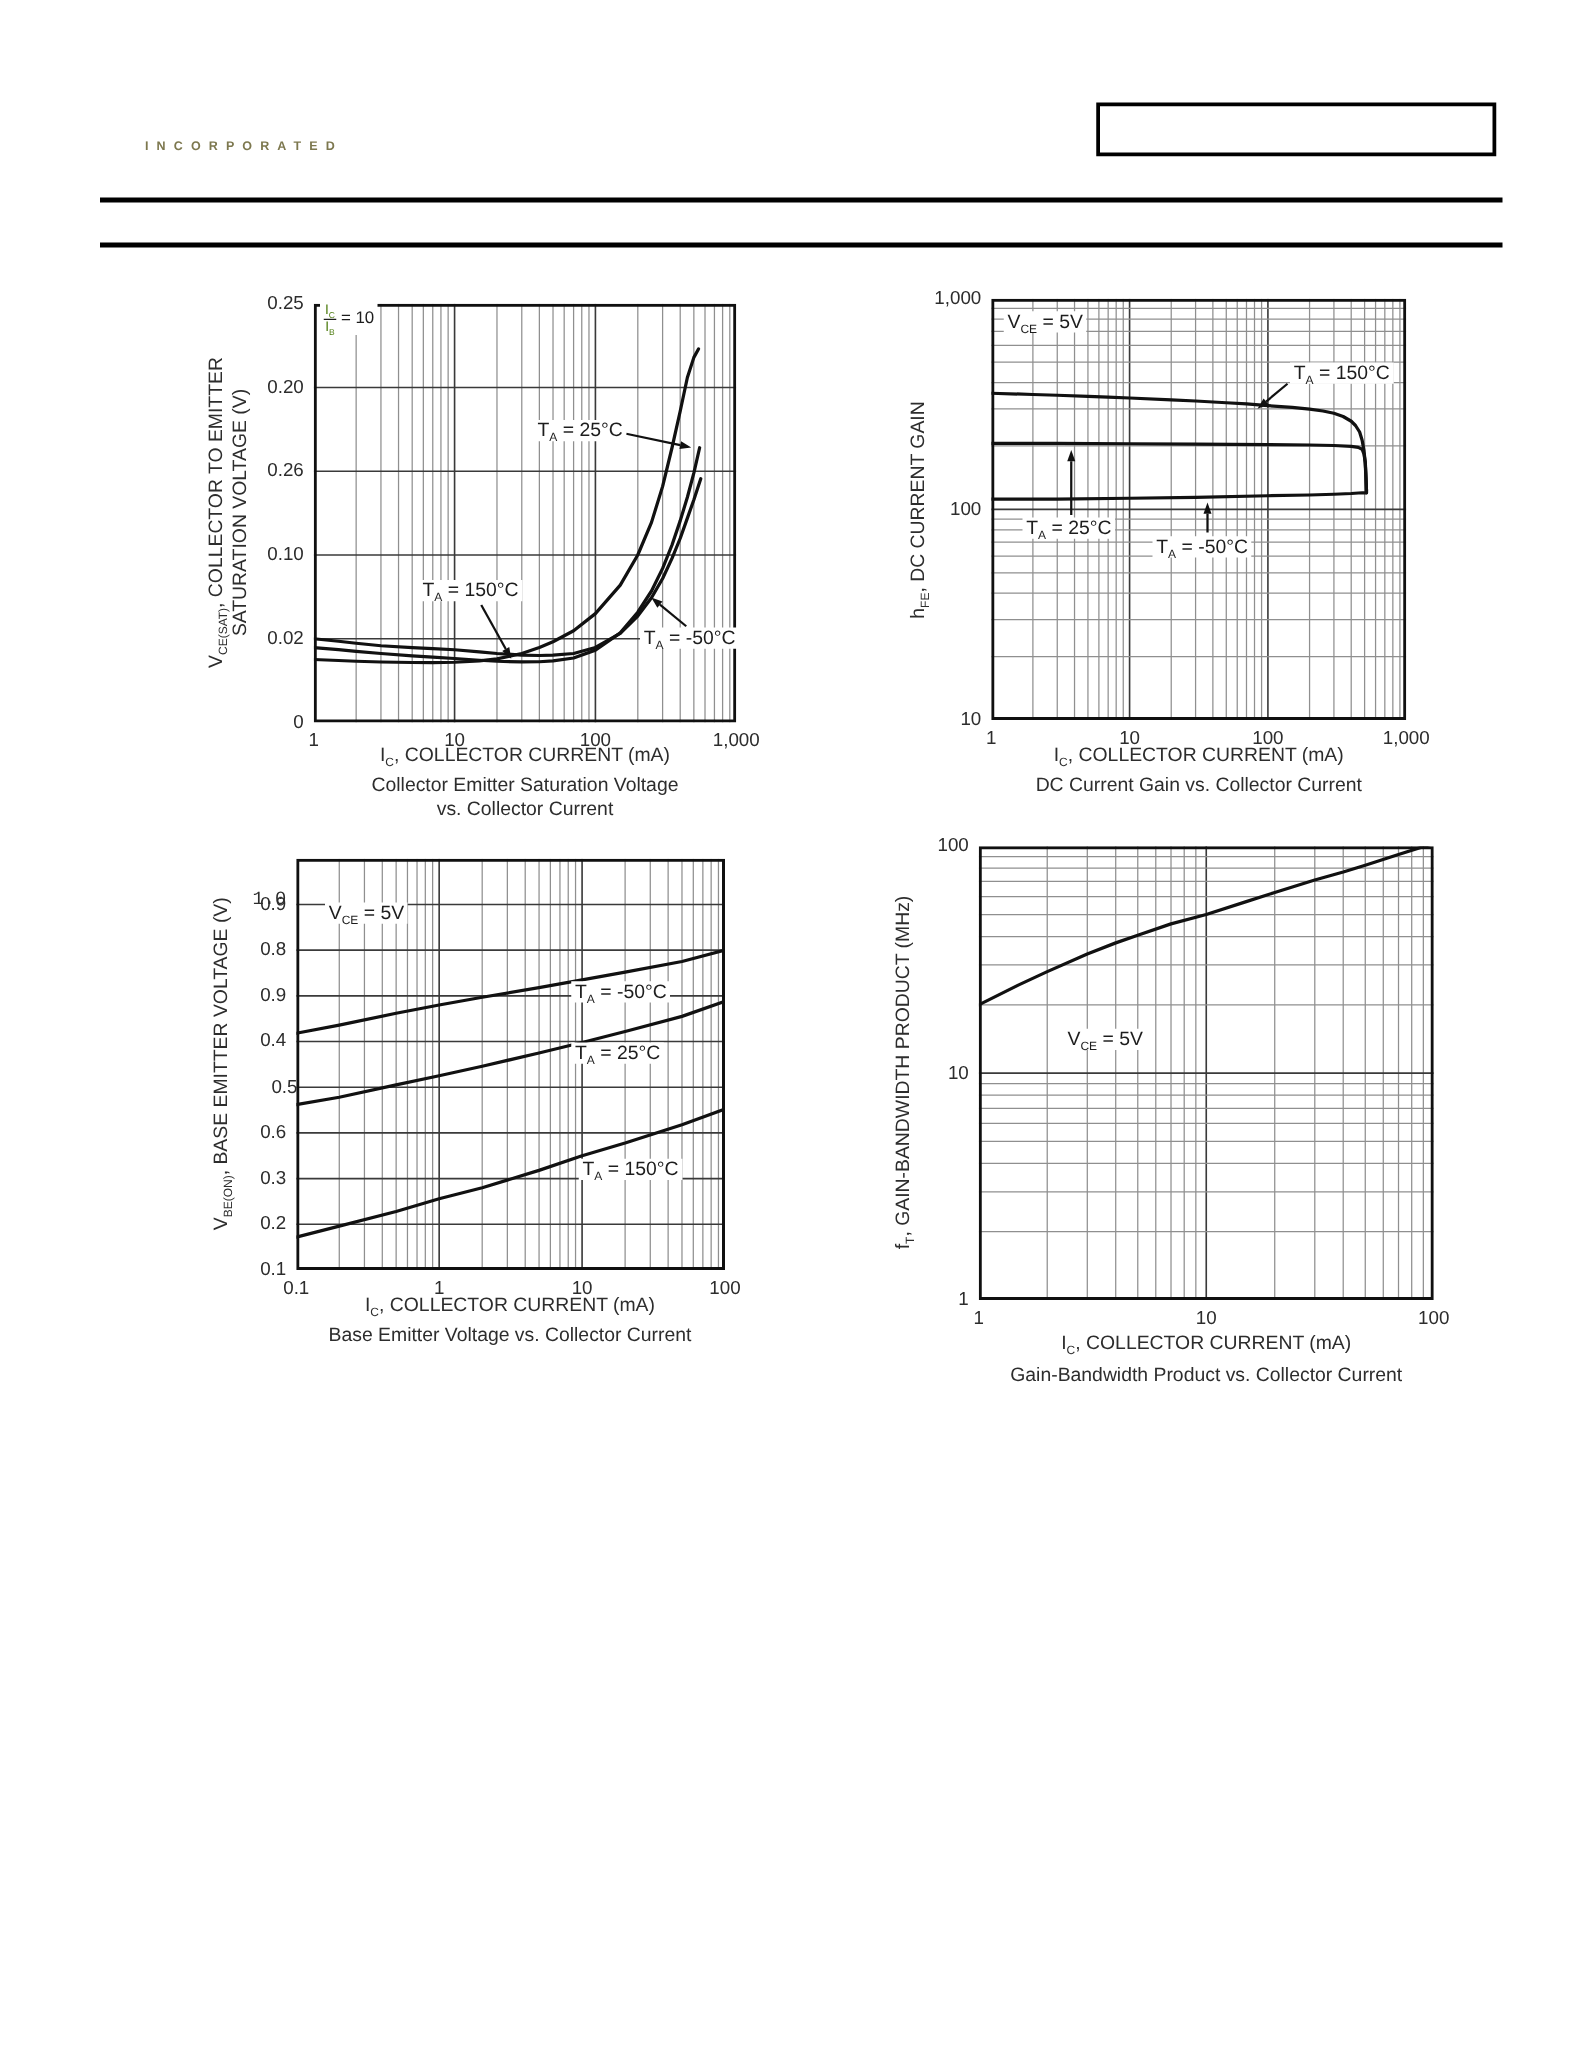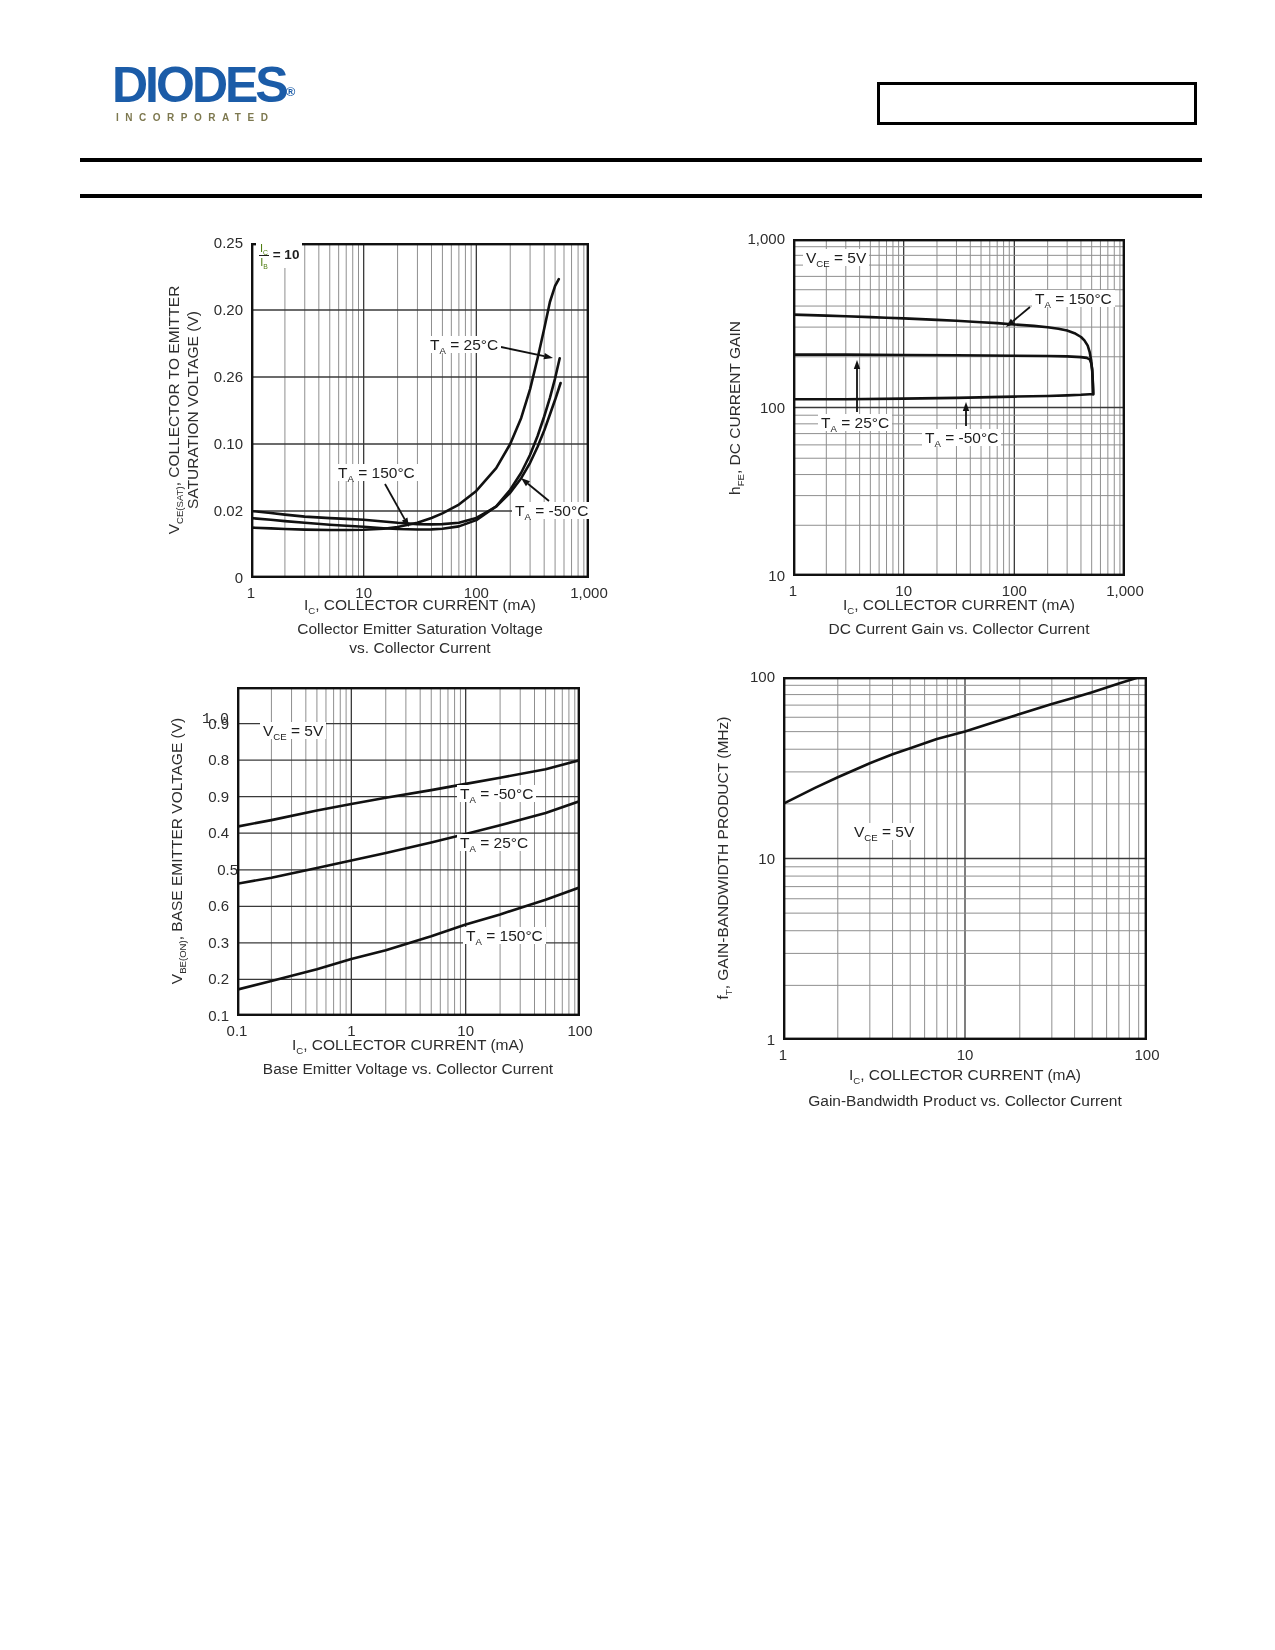--- a/index.html
+++ b/index.html
@@ -18,27 +18,26 @@
   .cap{position:absolute;text-align:center;font-size:15.5px;color:#2d2d2d;white-space:nowrap;}
   .ylab{position:absolute;font-size:15.5px;color:#2d2d2d;white-space:nowrap;text-align:center;
         transform:translate(-50%,-50%) rotate(-90deg);line-height:1.25;}
   .ann{position:absolute;font-size:15.5px;color:#1d1d1d;background:#fff;padding:0 3px;
        white-space:nowrap;line-height:1.1;}
   sub{font-size:0.62em;line-height:0;}
   .chartsvg{position:absolute;}
   .frac{display:inline-block;vertical-align:middle;text-align:center;font-size:11px;line-height:1.15;color:#4d7c0f;}
   .frac .num{display:block;border-bottom:1.3px solid #1d1d1d;padding:0 1px;}
   .frac .den{display:block;padding:0 1px;}
-  .frac-rest{font-size:13.5px;vertical-align:middle;font-weight:bold;}
+  .frac-rest{font-size:13.5px;vertical-align:middle;}
 </style>
 </head>
 <body>
 
 <div class="canvas">
-  <div class="logo-word" id="logoWord" style="color: rgb(27, 92, 168);"><span>DIODES</span><span class="logo-reg">®</span></div>
   <div class="logo-sub" id="logoSub" style="color: rgb(125, 120, 79);">INCORPORATED</div>
   <div class="part-box" style="left:877px;top:82px;width:314px;height:37px;"><span></span></div>
   <div class="rule" style="left:80px;top:158px;width:1122px;height:4px;"></div>
   <div class="rule" style="left:80px;top:194px;width:1122px;height:4px;"></div>
   <div id="chartRegion0">
       <svg class="chartsvg" width="338" height="335" style="left: 251px; top: 243px; position: absolute;">
         <line x1="33.91604617814188" x2="33.91604617814188" y1="0" y2="335" stroke="#8f8f8f" stroke-width="1"></line>
         <line x1="53.75566136508197" x2="53.75566136508197" y1="0" y2="335" stroke="#8f8f8f" stroke-width="1"></line>
         <line x1="67.83209235628377" x2="67.83209235628377" y1="0" y2="335" stroke="#8f8f8f" stroke-width="1"></line>
         <line x1="78.75062048852479" x2="78.75062048852479" y1="0" y2="335" stroke="#8f8f8f" stroke-width="1"></line>

